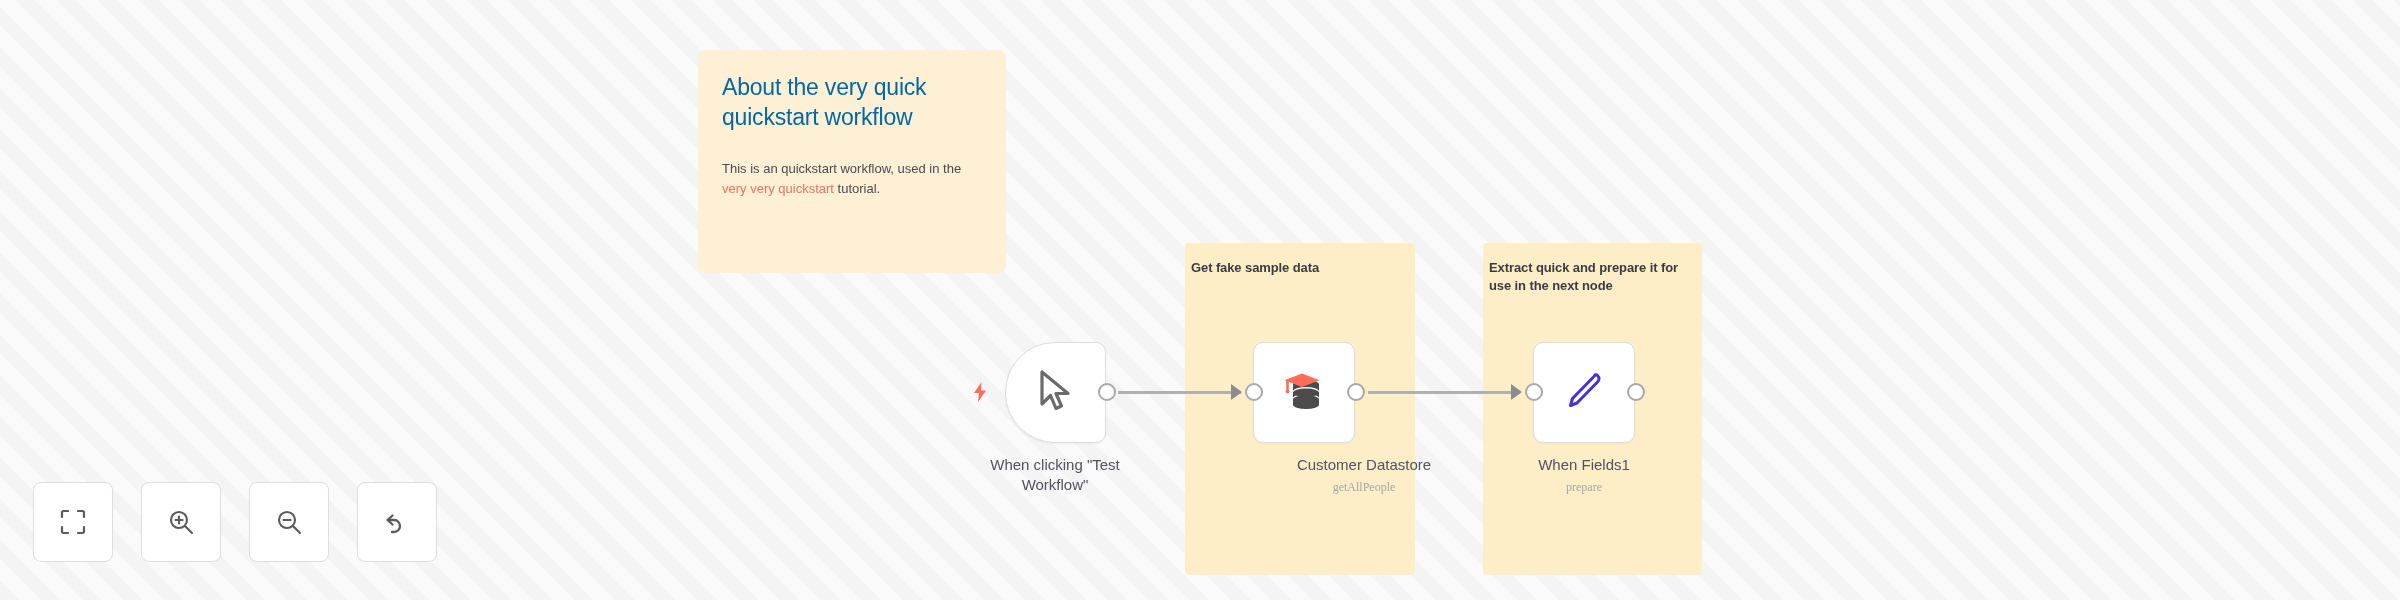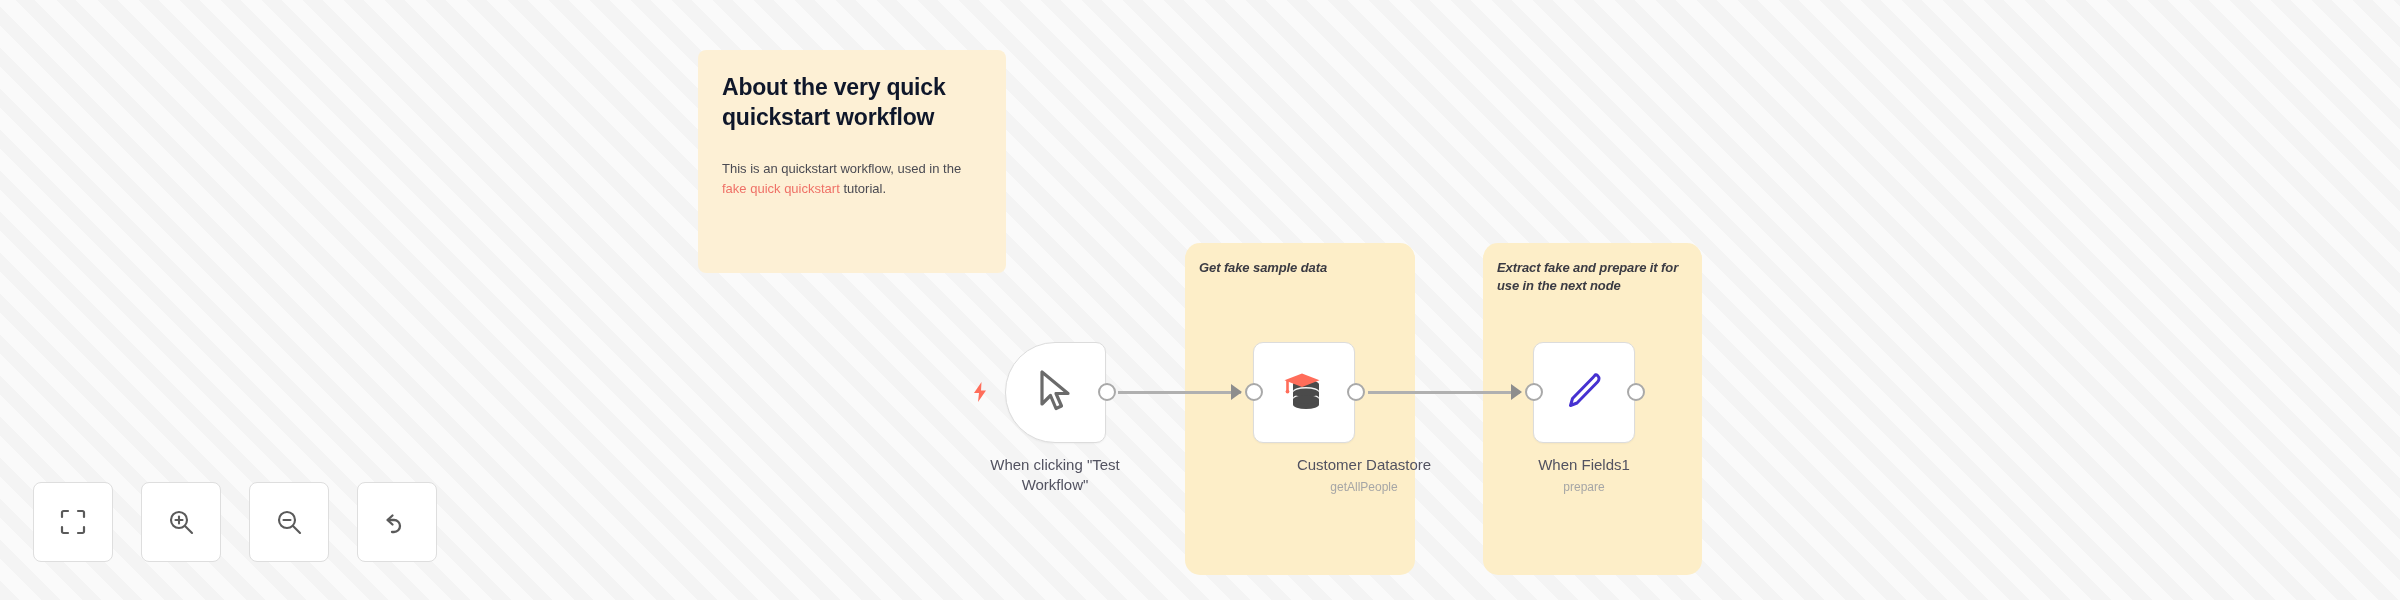--- a/index.html
+++ b/index.html
@@ -39,43 +39,42 @@
   }
   .sticky-main {
     left: 698px;
     top: 50px;
     width: 308px;
     height: 223px;
     padding: 22px 24px;
   }
   .sticky-title {
     font-size: 23px;
-    font-weight: 700;
+    font-weight: 400;
     line-height: 1.32;
-    color: #0f172a;
+    color: #0369a1;
     margin: 0 0 26px 0;
     letter-spacing: -0.2px;
   }
   .sticky-body {
     font-size: 13px;
     line-height: 1.55;
     color: #4a4a52;
     margin: 0;
   }
   .sticky-link {
     color: #ef7167;
   }
 
   .group-note {
     position: absolute;
     background: #fdeec8;
-    border-radius: 15px;
-    box-sizing: border-box;
-    padding: 16px 14px;
-    font-style: italic;
+    border-radius: 4px;
+    box-sizing: border-box;
+    padding: 16px 6px;
   }
   .group-note-1 {
     left: 1185px;
     top: 243px;
     width: 230px;
     height: 332px;
   }
   .group-note-2 {
     left: 1483px;
     top: 243px;
@@ -183,20 +182,21 @@
   .label-editfields {
     left: 1504px;
     top: 455px;
     width: 160px;
   }
   .node-sublabel {
     display: block;
     font-size: 12px;
     color: #a6a6a6;
     margin-top: 5px;
+    font-family: Liberation Serif, serif;
   }
 
   
   .trigger-bolt {
     position: absolute;
     left: 970px;
     top: 381px;
     width: 20px;
     height: 22px;
   }
@@ -226,29 +226,29 @@
   }
   .tool-btn svg { display: block; }
 </style>
 </head>
 <body>
 
 <div id="canvas">
 
   <div class="sticky sticky-main">
     <h1 class="sticky-title">About the very quick quickstart workflow</h1>
-    <p class="sticky-body"><span>This is an quickstart workflow, used in the </span><span class="sticky-link">fake quick quickstart</span><span> tutorial.</span></p>
+    <p class="sticky-body"><span>This is an quickstart workflow, used in the </span><span class="sticky-link">very very quickstart</span><span> tutorial.</span></p>
   </div>
 
   <div class="group-note group-note-1">
     <p class="group-note-label">Get fake sample data</p>
   </div>
 
   <div class="group-note group-note-2">
-    <p class="group-note-label">Extract fake and prepare it for use in the next node</p>
+    <p class="group-note-label">Extract quick and prepare it for use in the next node</p>
   </div>
 
   <div class="conn conn-1"></div>
   <div class="arrow-head arrow-1"></div>
 
   <div class="conn conn-2"></div>
   <div class="arrow-head arrow-2"></div>
 
   <div class="trigger-bolt">
     <svg width="20" height="22" viewBox="0 0 20 22" aria-hidden="true">

